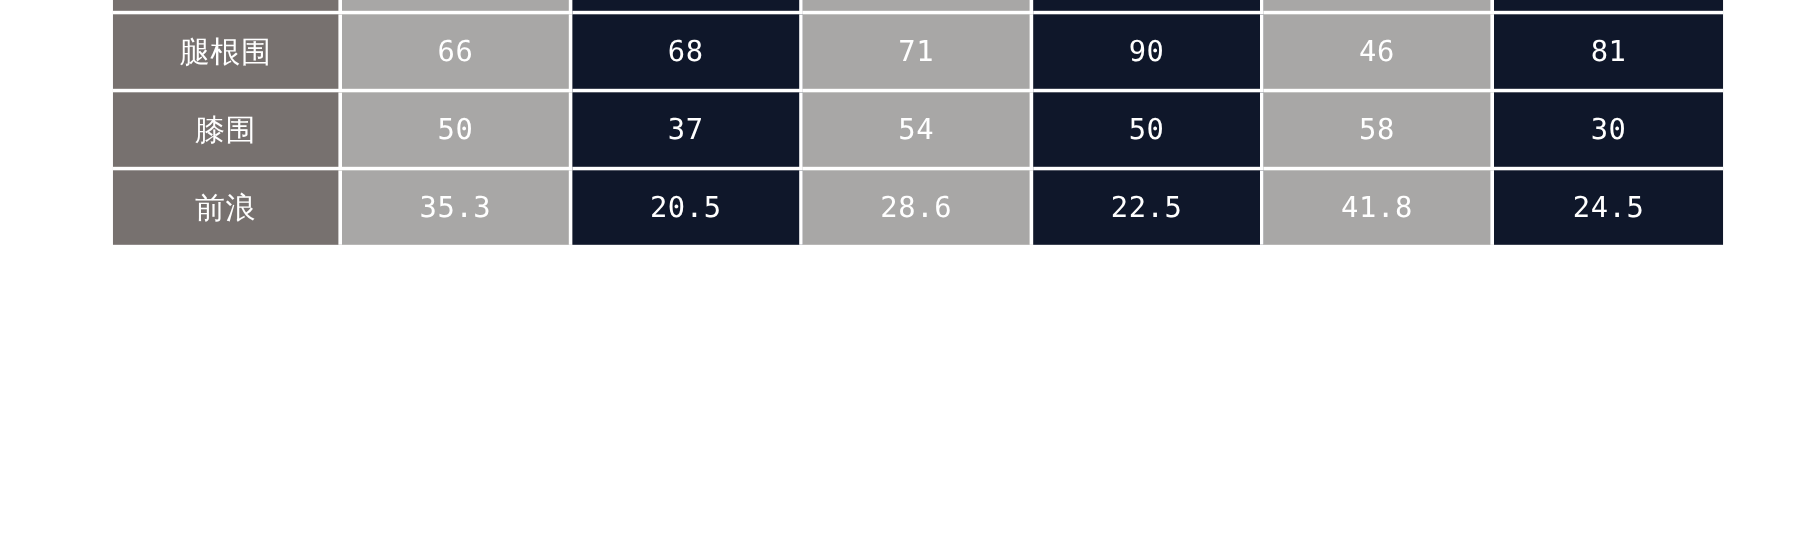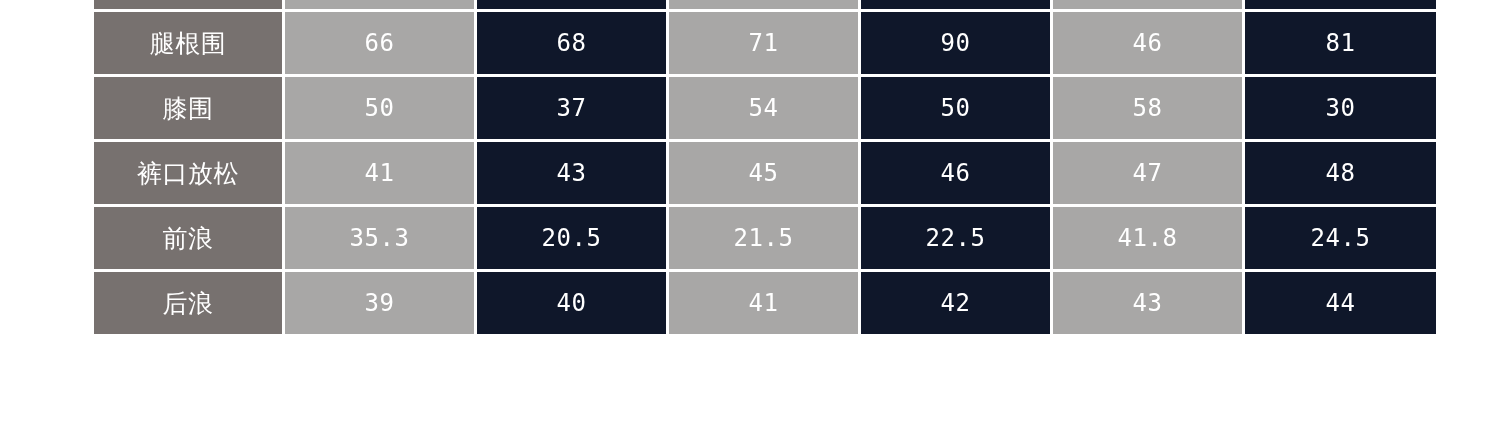--- a/index.html
+++ b/index.html
@@ -124,47 +124,29 @@
         <tr>
           <td class="cell-label">膝围</td>
           <td class="cell-light">50</td>
           <td class="cell-dark">37</td>
           <td class="cell-light">54</td>
           <td class="cell-dark">50</td>
           <td class="cell-light">58</td>
           <td class="cell-dark">30</td>
         </tr>
 
-        <tr>
-          <td class="cell-label">裤口放松</td>
-          <td class="cell-light">41</td>
-          <td class="cell-dark">43</td>
-          <td class="cell-light">45</td>
-          <td class="cell-dark">46</td>
-          <td class="cell-light">47</td>
-          <td class="cell-dark">48</td>
-        </tr>
 
 
         <tr>
           <td class="cell-label">前浪</td>
           <td class="cell-light">35.3</td>
           <td class="cell-dark">20.5</td>
-          <td class="cell-light">21.5</td>
+          <td class="cell-light">28.6</td>
           <td class="cell-dark">22.5</td>
           <td class="cell-light">41.8</td>
           <td class="cell-dark">24.5</td>
         </tr>
 
-        <tr>
-          <td class="cell-label">后浪</td>
-          <td class="cell-light">39</td>
-          <td class="cell-dark">40</td>
-          <td class="cell-light">41</td>
-          <td class="cell-dark">42</td>
-          <td class="cell-light">43</td>
-          <td class="cell-dark">44</td>
-        </tr>
 
       </tbody>
     </table>
   </div>
 </div>
 
 </body></html>

